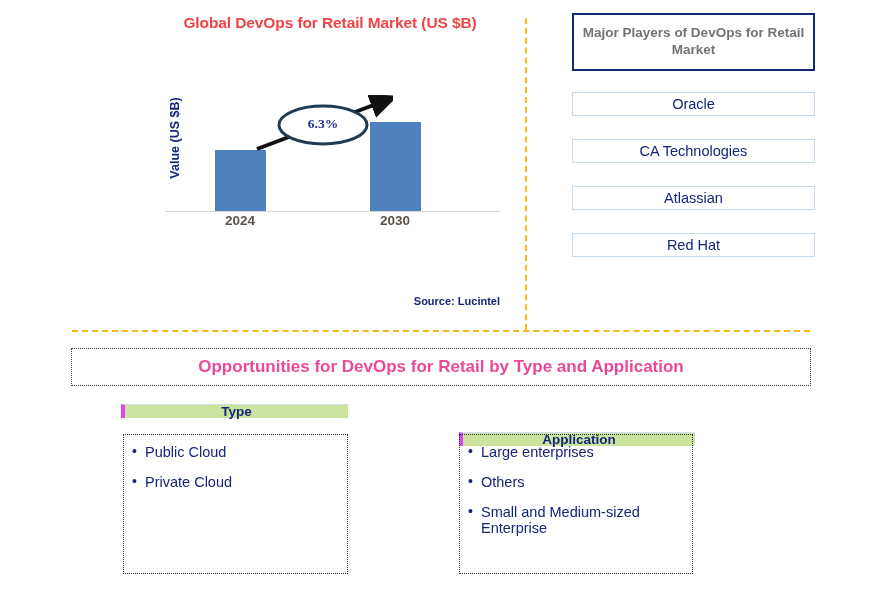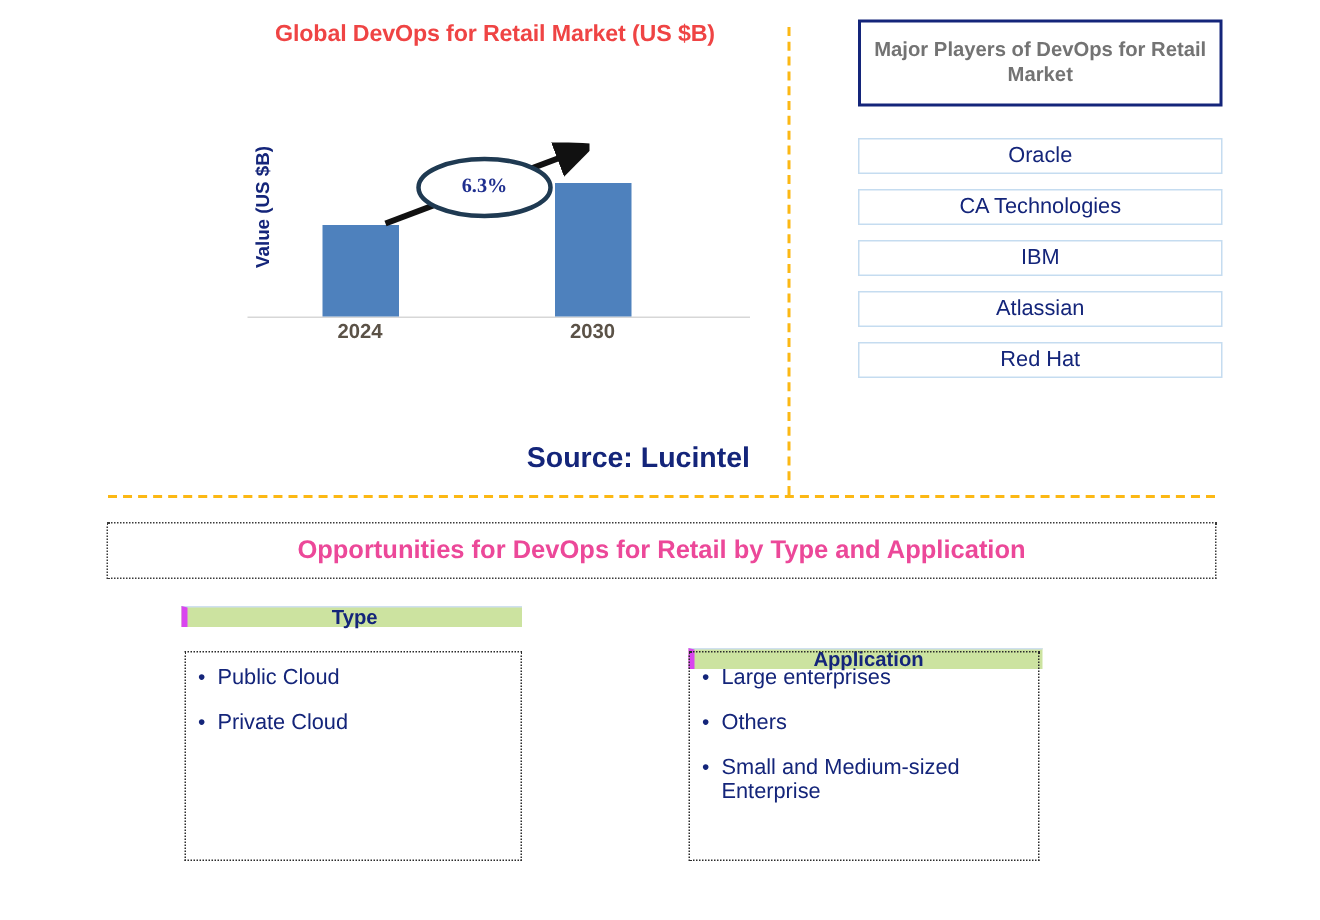--- a/index.html
+++ b/index.html
@@ -84,21 +84,21 @@
     text-align: center;
     font-family: "Liberation Serif", serif;
     font-size: 13.5px;
     font-weight: bold;
     color: #1f2f8f;
   }
 
   #source-note {
     left: 300px; top: 295px; width: 200px;
     text-align: right;
-    font-size: 19px;
+    font-size: 11px;
     font-weight: bold;
     color: #14257a;
   }
 
   
   #divider-vertical {
     left: 525px; top: 18px;
     width: 0; height: 312px;
     border-left: 2px dashed #fcb814;
   }
@@ -126,21 +126,21 @@
   }
   #players-list {
     position: absolute;
     left: 572px; top: 92px;
     width: 243px;
   }
   .player-box {
     box-sizing: border-box;
     width: 243px;
     height: 24px;
-    margin-bottom: 10px;
+    margin-bottom: 23px;
     border: 1px solid #c5dcf0;
     display: flex;
     align-items: center;
     justify-content: center;
     font-size: 14.5px;
     color: #14257a;
     background: #ffffff;
   }
 
   
@@ -238,21 +238,20 @@
 <div class="abs" id="source-note">Source: Lucintel</div>
 
 <div class="abs" id="divider-vertical"></div>
 <div class="abs" id="divider-horizontal"></div>
 
 <div class="abs" id="players-header">Major Players of DevOps for Retail Market</div>
 
 <div id="players-list">
   <div class="player-box">Oracle</div>
   <div class="player-box">CA Technologies</div>
-  <div class="player-box">IBM</div>
   <div class="player-box">Atlassian</div>
   <div class="player-box">Red Hat</div>
 </div>
 
 <div class="abs" id="opportunities-banner">Opportunities for DevOps for Retail by Type and Application</div>
 
 <div class="abs segment-header" id="type-header">Type</div>
 <div class="abs segment-header" id="application-header">Application</div>
 
 <div class="abs segment-list" id="type-list">

